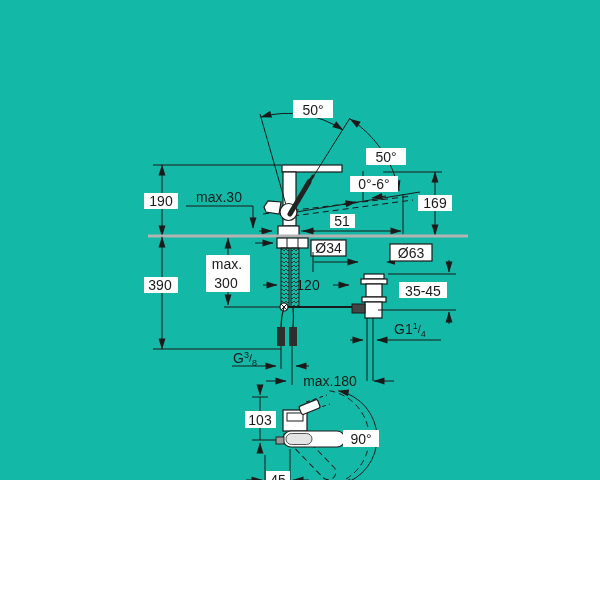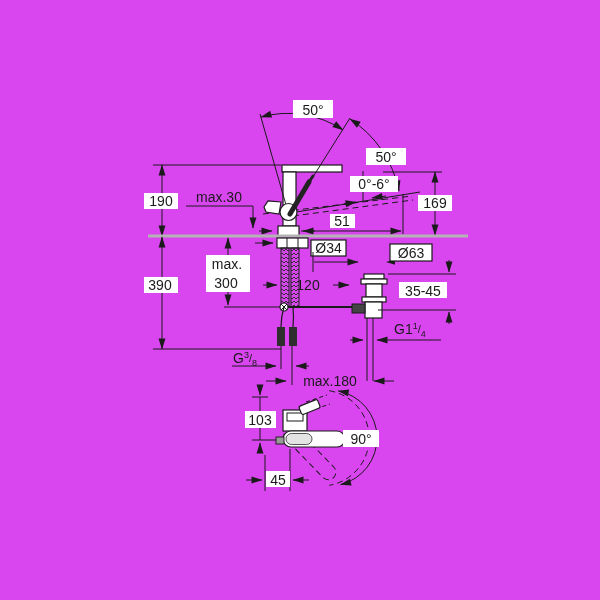--- a/index.html
+++ b/index.html
@@ -1,16 +1,16 @@
 <!DOCTYPE html>
 <html><head>
 <meta charset="utf-8">
 <style>
   html,body{margin:0;padding:0;background:#ffffff;}
-  .stage{width:600px;height:600px;position:relative;background:#d946ef;overflow:hidden;}
+  .stage{width:600px;height:480px;position:relative;background:#14b8a6;overflow:hidden;}
   svg text{font-family:"Liberation Sans", sans-serif;font-size:14px;fill:#1a1a1a;}
   .tbg{fill:#ffffff;}
   .ln{stroke:#1a1a1a;stroke-width:1;fill:none;}
   .ln2{stroke:#1a1a1a;stroke-width:1.2;fill:none;}
   .white{fill:#ffffff;stroke:#1a1a1a;stroke-width:1.2;}
   .dash{stroke:#1a1a1a;stroke-width:1;fill:none;stroke-dasharray:6 4;}
 </style>
 </head>
 <body>
 

